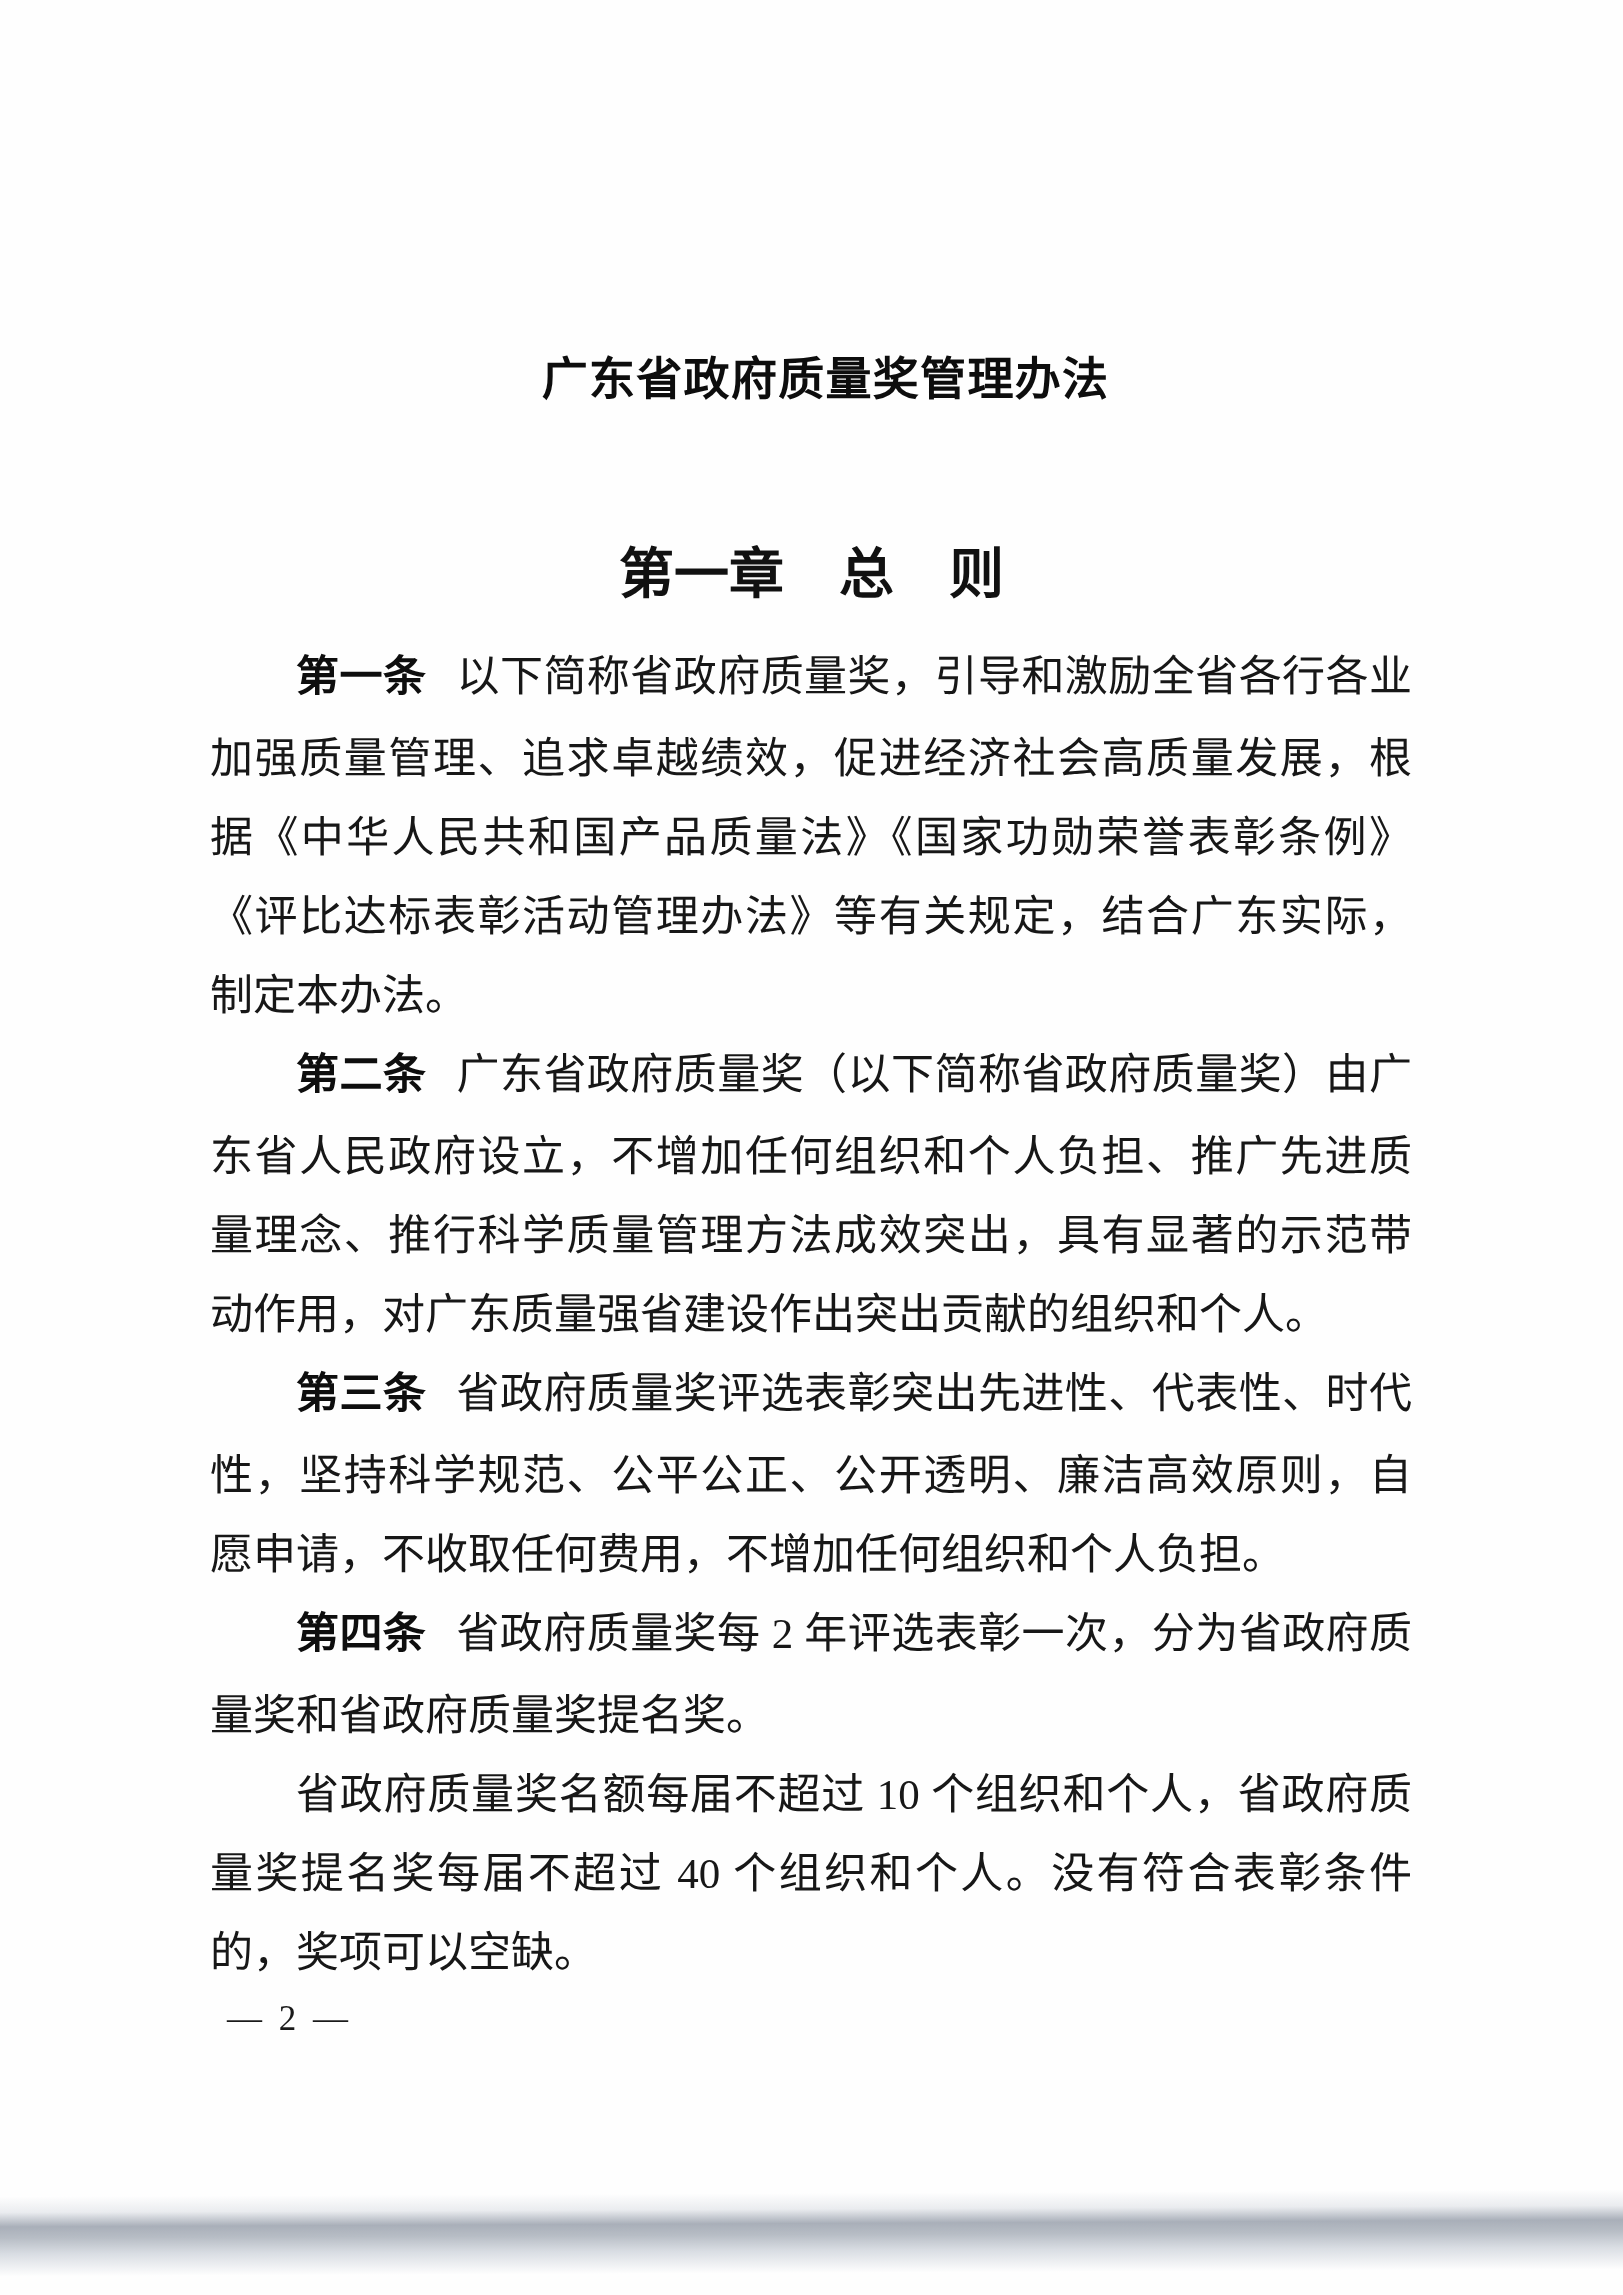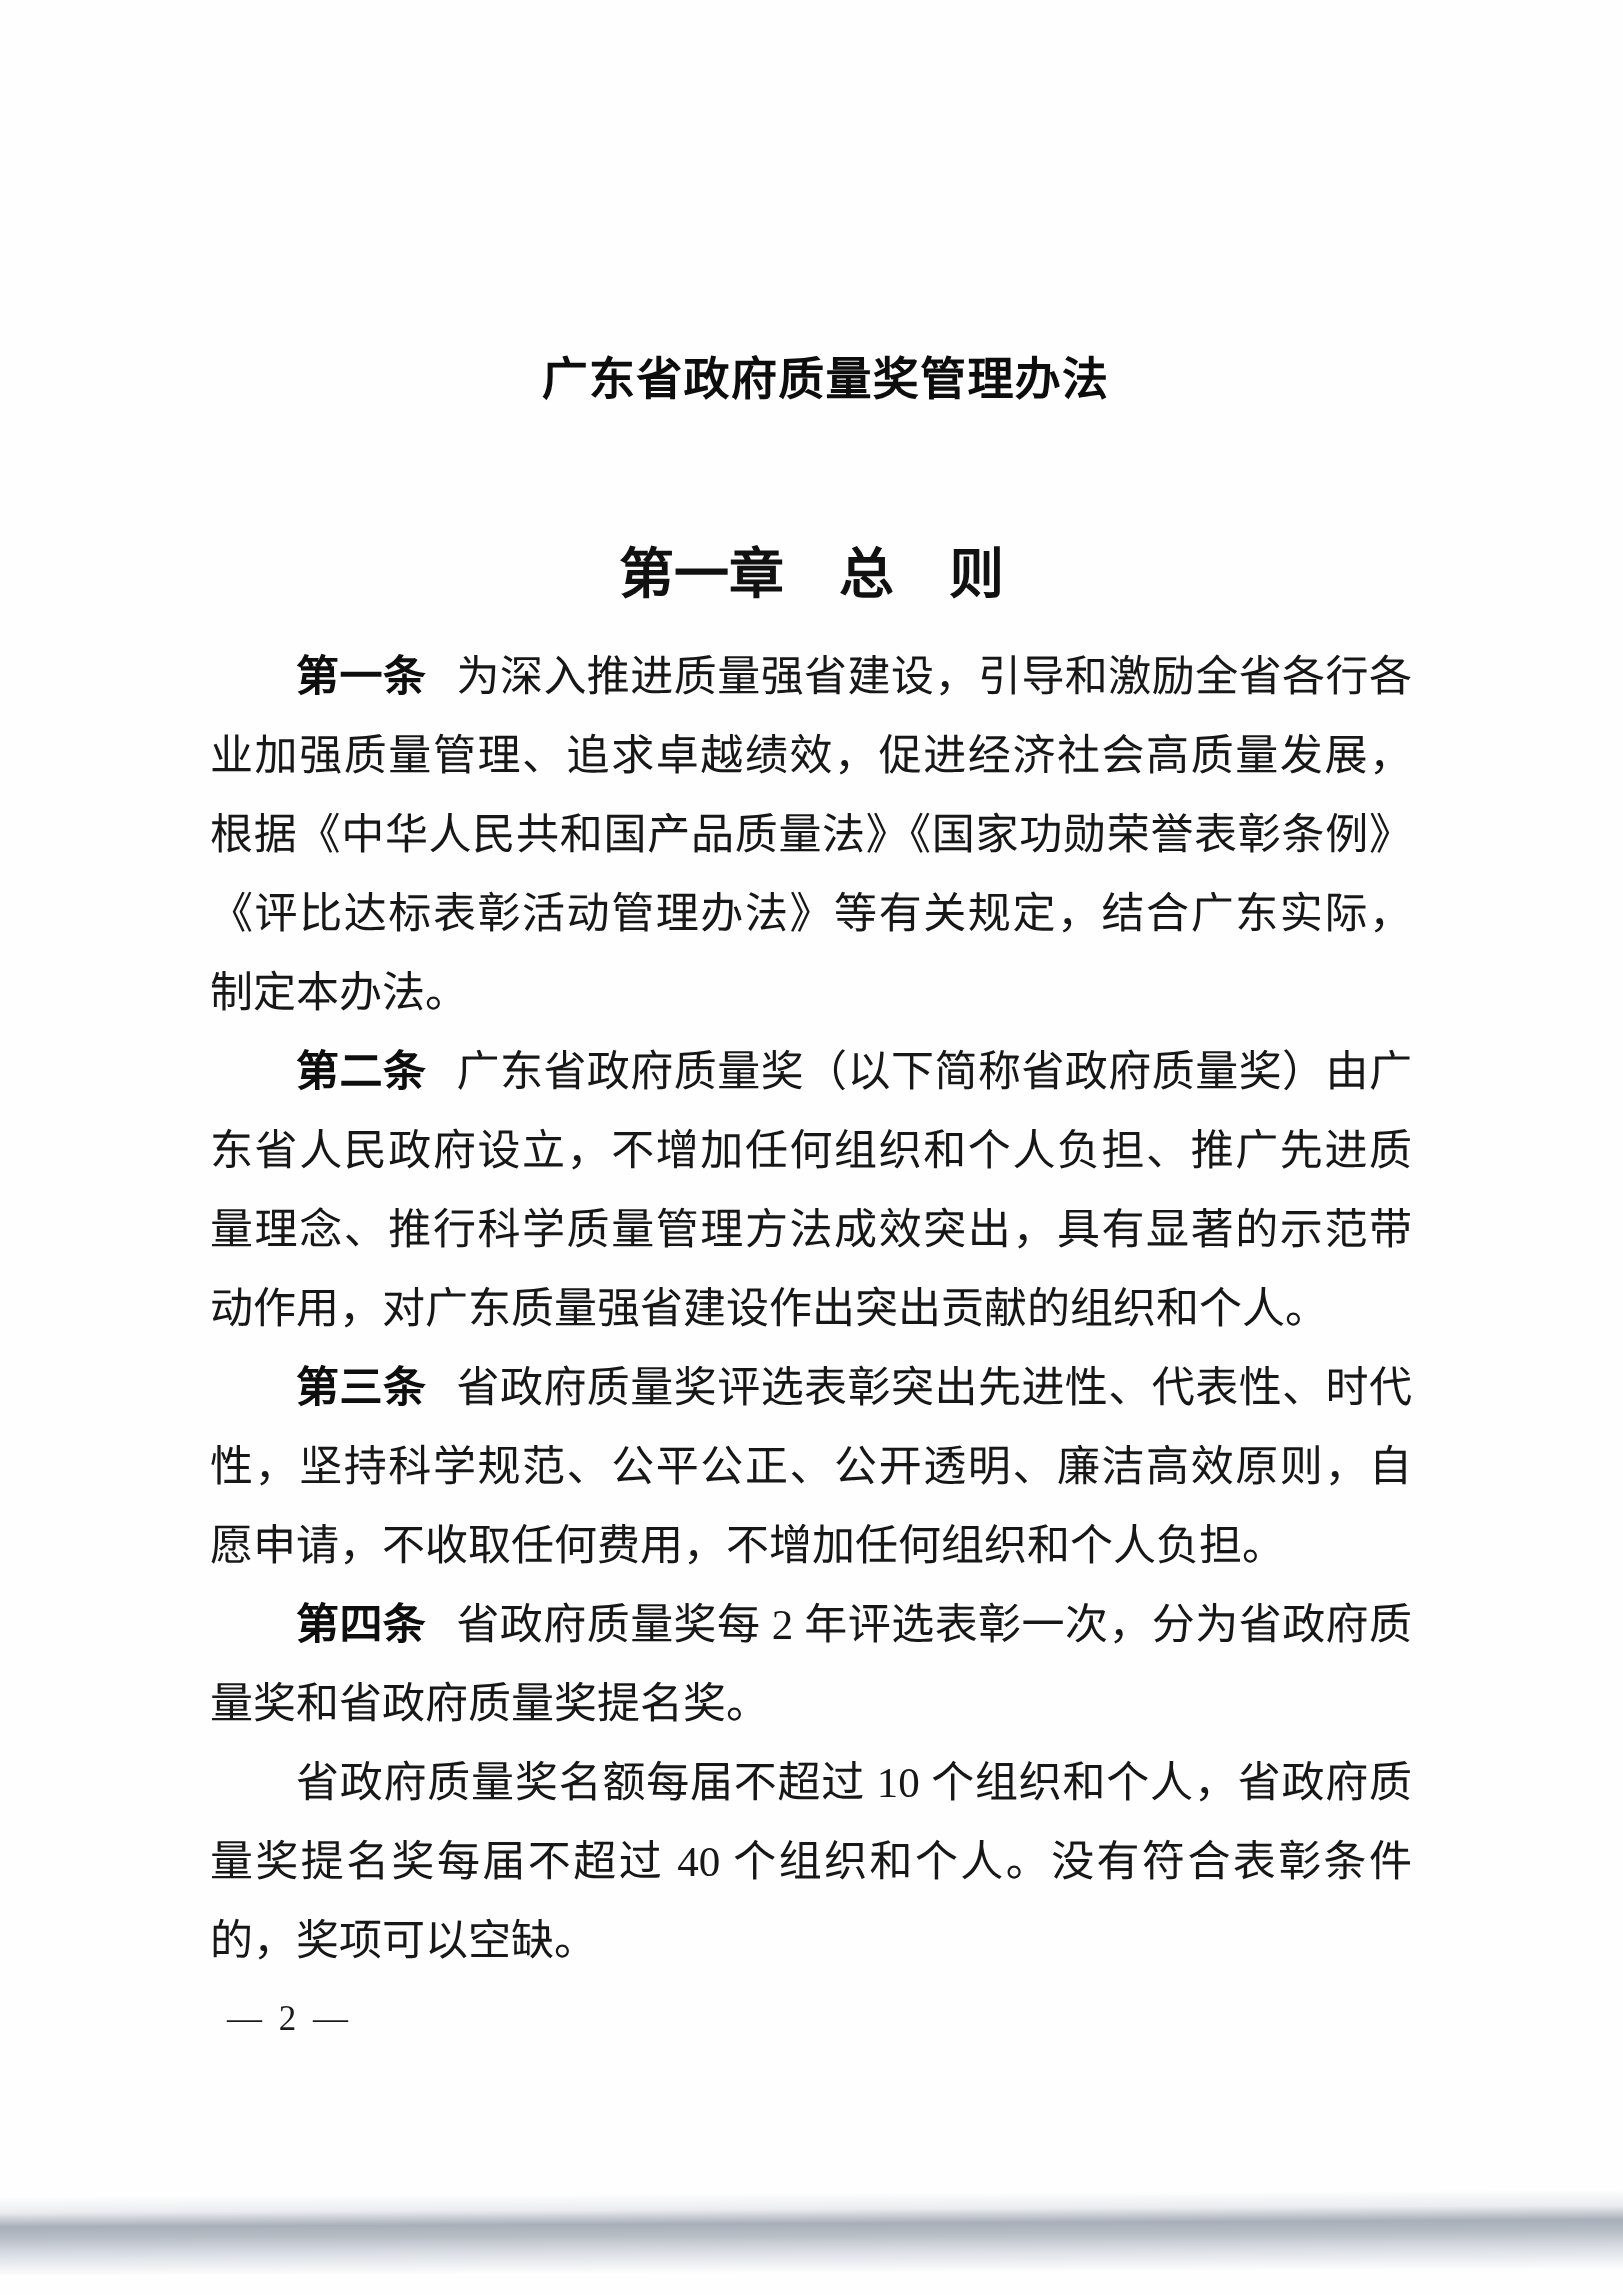--- a/index.html
+++ b/index.html
@@ -52,21 +52,21 @@
     text-align: justify;
     text-justify: inter-character;
     color: #171717;
   }
   .body-text p {
     margin: 0;
     padding: 0;
     text-indent: 2em;
   }
   .article-lead {
-    font-family: Liberation Sans, sans-serif;
+    font-family: Liberation Mono, monospace;
     font-weight: bold;
     color: #0e0e0e;
     margin-right: 0.7em;
   }
   .article-lead:empty {
     display: none;
     margin-right: 0;
   }
   .page-number {
     position: absolute;
@@ -101,21 +101,21 @@
 <body>
 
 <div class="page">
 
   <div class="doc-title">广东省政府质量奖管理办法</div>
 
   <div class="chapter-heading">第一章　总　则</div>
 
   <div class="body-text">
 
-    <p><span class="article-lead">第一条</span><span>为深入推进质量强省建设，引导和激励全省各行各业加强质量管理、追求卓越绩效，促进经济社会高质量发展，根据《中华人民共和国产品质量法》《国家功勋荣誉表彰条例》《评比达标表彰活动管理办法》等有关规定，结合广东实际，制定本办法。</span></p>
+    <p><span class="article-lead">第一条</span><span>以下简称省政府质量奖，引导和激励全省各行各业加强质量管理、追求卓越绩效，促进经济社会高质量发展，根据《中华人民共和国产品质量法》《国家功勋荣誉表彰条例》《评比达标表彰活动管理办法》等有关规定，结合广东实际，制定本办法。</span></p>
 
     <p><span class="article-lead">第二条</span><span>广东省政府质量奖（以下简称省政府质量奖）由广东省人民政府设立，不增加任何组织和个人负担、推广先进质量理念、推行科学质量管理方法成效突出，具有显著的示范带动作用，对广东质量强省建设作出突出贡献的组织和个人。</span></p>
 
     <p><span class="article-lead">第三条</span><span>省政府质量奖评选表彰突出先进性、代表性、时代性，坚持科学规范、公平公正、公开透明、廉洁高效原则，自愿申请，不收取任何费用，不增加任何组织和个人负担。</span></p>
 
     <p><span class="article-lead">第四条</span><span>省政府质量奖每 2 年评选表彰一次，分为省政府质量奖和省政府质量奖提名奖。</span></p>
 
     <p><span>省政府质量奖名额每届不超过 10 个组织和个人，省政府质量奖提名奖每届不超过 40 个组织和个人。没有符合表彰条件的，奖项可以空缺。</span></p>
 
   </div>

